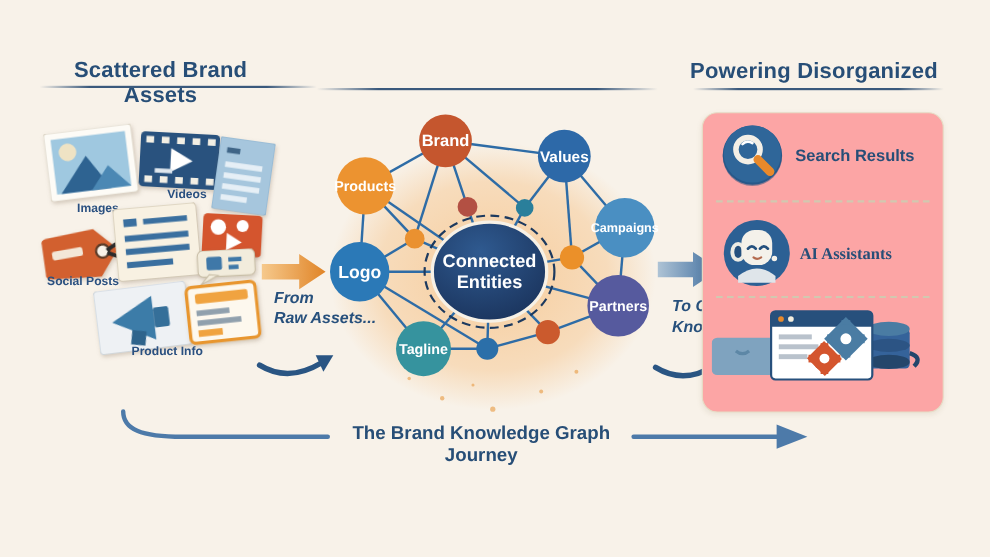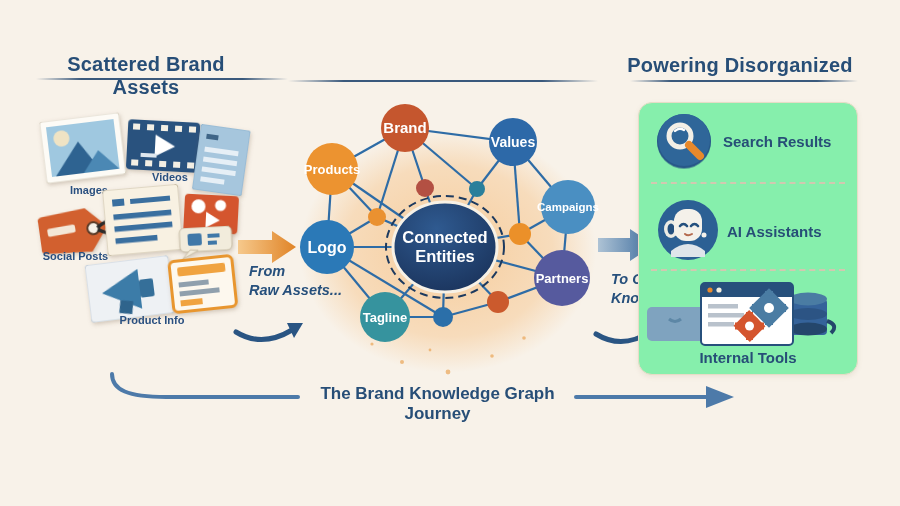--- a/index.html
+++ b/index.html
@@ -10,21 +10,21 @@
   .ul-grad{background:linear-gradient(to right,rgba(58,89,124,0),#3a597c 18%,#3a597c 82%,rgba(58,89,124,0));}
   .icon-box{position:absolute;filter:drop-shadow(1px 2px 2px rgba(110,85,60,.28));}
   .asset-label{position:absolute;font-weight:700;font-size:11px;color:#2a5080;text-align:center;}
   .dis-box{position:absolute;left:58px;top:345px;width:170px;height:29px;background:#faf5ea;
     border:1.5px solid #a9a291;border-radius:6px;display:flex;align-items:center;justify-content:center;
     font-weight:700;font-size:15px;color:#27496f;box-shadow:2px 3px 4px rgba(120,100,70,.25);}
   .trans-text{position:absolute;font-weight:700;font-style:italic;font-size:14.5px;line-height:19px;color:#27507c;}
   .glow{position:absolute;left:258px;top:95px;width:380px;height:312px;border-radius:50%;
     background:radial-gradient(closest-side,rgba(245,173,92,.55),rgba(245,173,92,.32) 55%,rgba(245,173,92,0) 78%);}
   .graph-svg{position:absolute;left:0;top:0;}
-  .panel{position:absolute;left:638px;top:102px;width:218px;height:271px;background:#86efac;
+  .panel{position:absolute;left:638px;top:102px;width:218px;height:271px;background:#fca5a5;
     border:1px solid #e6ddc6;border-radius:14px;box-shadow:0 2px 5px rgba(140,120,90,.12);}
   .panel .sep{position:absolute;left:12px;width:194px;border-top:2px dashed #d2c8b0;}
   .panel-label{position:absolute;font-weight:700;font-size:15px;color:#274e77;}
   .journey-text{position:absolute;left:300px;top:384px;width:275px;text-align:center;
     font-weight:700;font-size:17px;color:#274e77;}
   svg text{font-family:"Liberation Sans",sans-serif;}
 </style>
 </head>
 <body>
 
@@ -293,21 +293,21 @@
         <path d="M14,52 Q31,38 48,52 L48,58 L14,58 Z" fill="#dfe5ea"></path>
         <ellipse cx="14" cy="30" rx="7" ry="9" fill="#ecebe4"></ellipse>
         <ellipse cx="14" cy="30" rx="3.5" ry="5.5" fill="#24507e"></ellipse>
         <rect x="17" y="10" width="28" height="32" rx="12" fill="#f4f1ea"></rect>
         <path d="M23,27 q3.5,-4 7,0" stroke="#24507e" stroke-width="2.6" fill="none" stroke-linecap="round"></path>
         <path d="M34,27 q3.5,-4 7,0" stroke="#24507e" stroke-width="2.6" fill="none" stroke-linecap="round"></path>
         <path d="M28,35 q3,2.5 7,0" stroke="#b46a4e" stroke-width="2" fill="none" stroke-linecap="round"></path>
         <circle cx="47" cy="36" r="2.5" fill="#f4f1ea"></circle>
       </svg>
     </div>
-    <div class="panel-label" style="left:88px;top:120px;">AI Assistants</div>
+    <div class="panel-label" style="left:88px;top:120px;font-family:Liberation Serif, serif;">AI Assistants</div>
 
     <div style="position:absolute;left:8px;top:178px;">
       <svg width="200" height="68" viewBox="0 0 200 68">
         <rect x="0" y="26" width="66" height="34" rx="5" fill="#7fa3bf"></rect>
         <path d="M22,38 q6,5 12,0" stroke="#5d87a6" stroke-width="3" fill="none"></path>
         <rect x="142" y="18" width="38" height="36" rx="4" fill="#35639a"></rect>
         <ellipse cx="161" cy="18" rx="19" ry="6.5" fill="#4a7ca3"></ellipse>
         <ellipse cx="161" cy="33" rx="19" ry="6" fill="#2c5484"></ellipse>
         <ellipse cx="161" cy="48" rx="19" ry="6.5" fill="#24466b"></ellipse>
         <path d="M180,40 q12,4 4,12" stroke="#24466b" stroke-width="4" fill="none"></path>
@@ -327,18 +327,17 @@
         <circle cx="122" cy="27" r="5" fill="#ffffff"></circle>
         <g fill="#d4552e">
           <rect x="99" y="31" width="7" height="28" transform="rotate(0 102.5 45)"></rect>
           <rect x="88" y="41.5" width="29" height="7"></rect>
           <rect x="91" y="34" width="23" height="22" transform="rotate(45 102.5 45)"></rect>
           <circle cx="102.5" cy="45" r="11"></circle>
         </g>
         <circle cx="102.5" cy="45" r="4.5" fill="#ffffff"></circle>
       </svg>
     </div>
-    <div class="panel-label" style="left:0;top:246px;width:218px;text-align:center;">Internal Tools</div>
   </div>
 
   <div class="journey-text">The Brand Knowledge Graph Journey</div>
 
 </div>
 
 </body></html>

